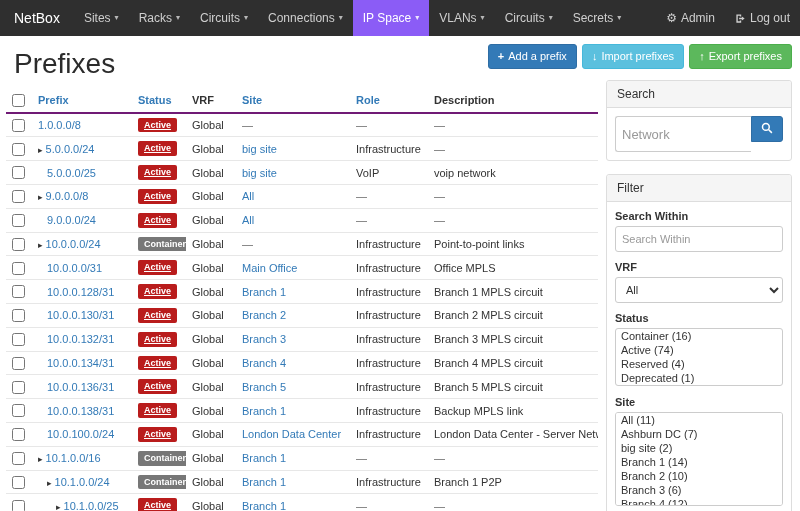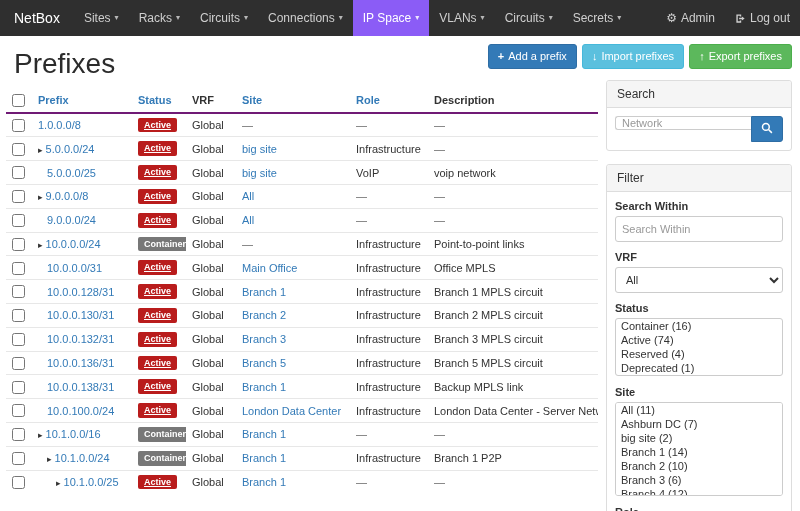--- a/index.html
+++ b/index.html
@@ -46,22 +46,22 @@
   .badge-gray { background: #777; }
   input[type=checkbox] { margin: 0; vertical-align: middle; }
 
   
   .sidebar { position: absolute; top: 80px; right: 8px; width: 186px; }
   .panel { border: 1px solid #ddd; border-radius: 3px; margin-bottom: 13px; background: #fff; }
   .panel-heading { background: #f5f5f5; border-bottom: 1px solid #ddd; padding: 6px 10px; font-size: 12px;
                    color: #333; border-radius: 3px 3px 0 0; }
   .panel-body { padding: 8px; }
   .input-group { display: flex; }
-  .input-group input { flex: 1; min-width: 0; height: 14px; border: 1px solid #ccc; border-right: none;
-                       border-radius: 3px 0 0 3px; padding: 0 6px; font-size: 11px; font-family: inherit; }
+  .input-group input { flex: 1; min-width: 0; height: 36px; border: 1px solid #ccc; border-right: none;
+                       border-radius: 3px 0 0 3px; padding: 0 6px; font-size: 13px; font-family: inherit; }
   .btn-search { width: 32px; height: 26px; background: #337ab7; border: 1px solid #2e6da4; border-radius: 0 3px 3px 0;
                 display: flex; align-items: center; justify-content: center; cursor: pointer; }
   .filter-label { font-size: 11px; font-weight: bold; margin: 9px 0 4px; }
   .filter-label:first-child { margin-top: 0; }
   .filter-input, .filter-select { width: 100%; height: 26px; border: 1px solid #ccc; border-radius: 3px;
        padding: 0 6px; font-size: 11px; font-family: inherit; background: #fff; color: #333; }
   select[multiple] { width: 100%; border: 1px solid #ccc; border-radius: 3px; font-size: 11px; font-family: inherit;
        padding: 0; color: #333; overflow-y: scroll; }
   select[multiple] option { padding: 1px 5px; }
   .status-list { height: 58px; } .site-list { height: 94px; }
@@ -238,20 +238,29 @@
           <td><input type="checkbox" style=""></td>
           <td style="padding-left: 15px;"><a class="link">10.0.0.132/31</a></td>
           <td><span class="badge-status badge-blue">Active</span></td>
           <td>Global</td>
           <td><a class="link">Branch 3</a></td>
           <td>Infrastructure</td>
           <td>Branch 3 MPLS circuit</td>
         </tr>
         <tr>
           <td><input type="checkbox" style=""></td>
+          <td style="padding-left: 15px;"><a class="link">10.0.0.134/31</a></td>
+          <td><span class="badge-status badge-blue">Active</span></td>
+          <td>Global</td>
+          <td><a class="link">Branch 4</a></td>
+          <td>Infrastructure</td>
+          <td>Branch 4 MPLS circuit</td>
+        </tr>
+        <tr>
+          <td><input type="checkbox" style=""></td>
           <td style="padding-left: 15px;"><a class="link">10.0.0.136/31</a></td>
           <td><span class="badge-status badge-blue">Active</span></td>
           <td>Global</td>
           <td><a class="link">Branch 5</a></td>
           <td>Infrastructure</td>
           <td>Branch 5 MPLS circuit</td>
         </tr>
         <tr>
           <td><input type="checkbox" style=""></td>
           <td style="padding-left: 15px;"><a class="link">10.0.0.138/31</a></td>

